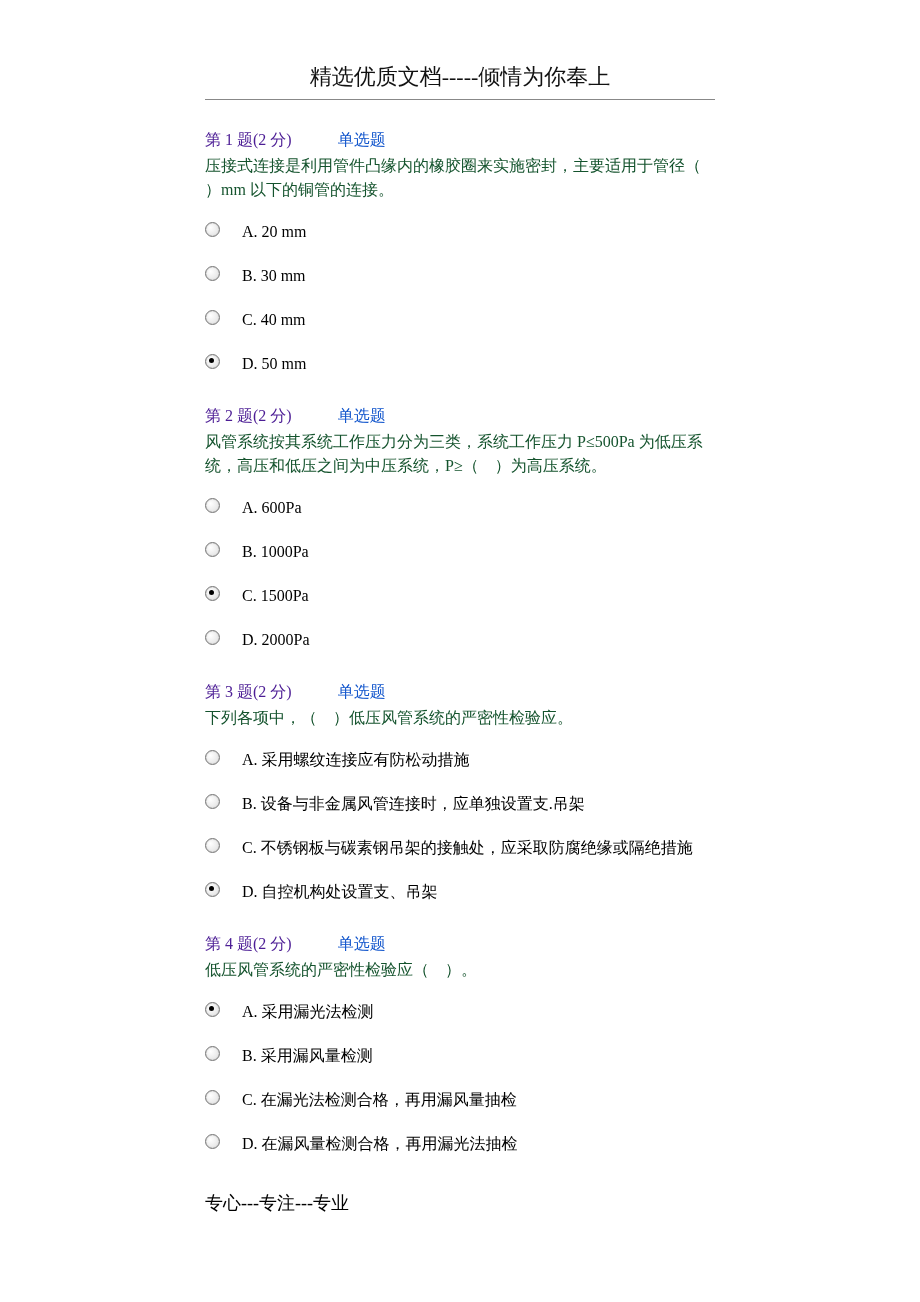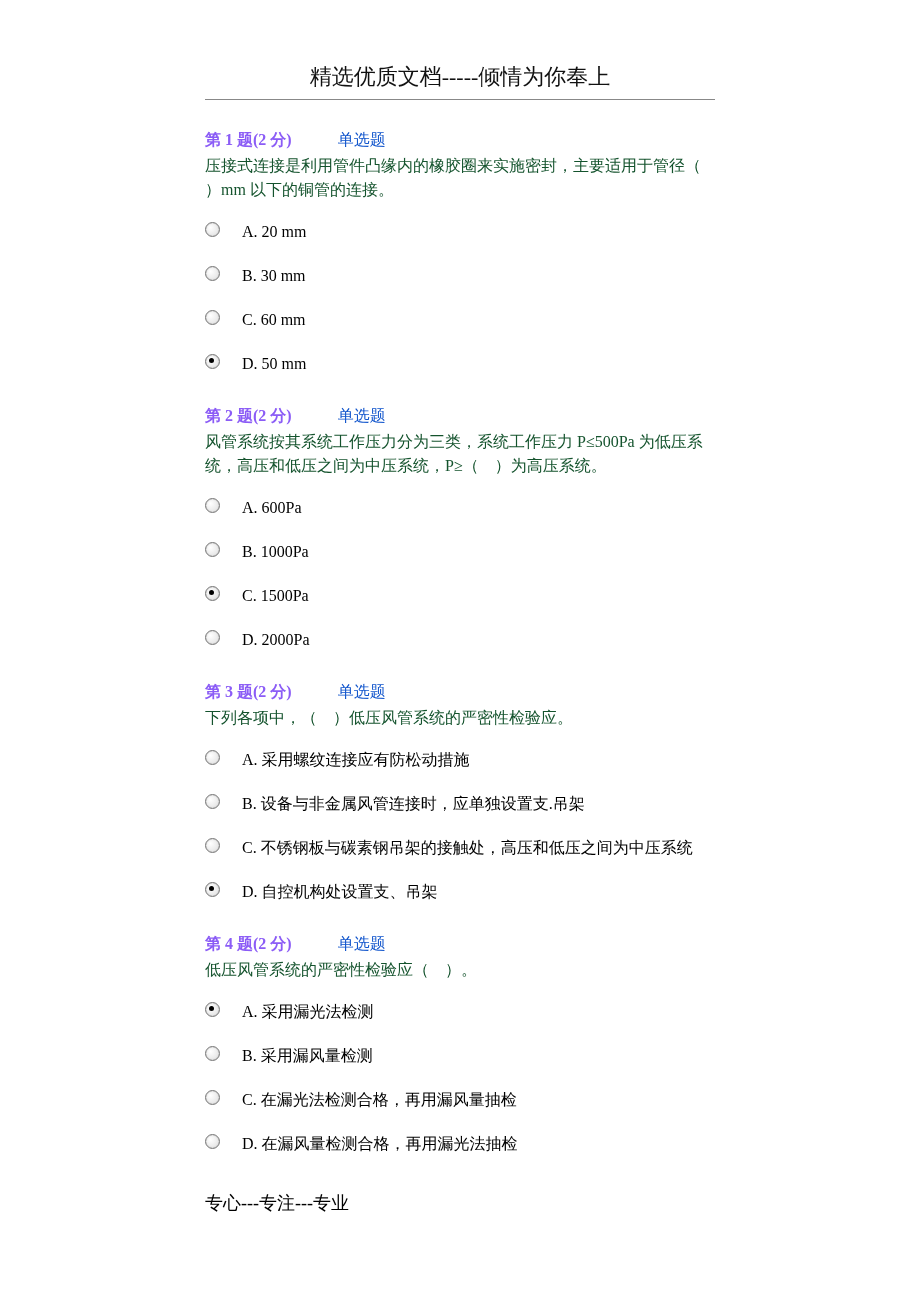--- a/index.html
+++ b/index.html
@@ -27,22 +27,21 @@
     margin-bottom: 28px;
     font-family: "SimSun", "宋体", serif;
   }
   .question {
     margin-bottom: 18px;
   }
   .q-header {
     margin-bottom: 2px;
   }
   .q-num {
-    color: #8b5cf6;
-    font-weight: bold;
+    color: #4c1d95;
   }
   .q-type {
     color: #1155cc;
     padding-left: 46px;
   }
   .q-body {
     color: #14532d;
     margin-bottom: 8px;
   }
   .options {
@@ -102,21 +101,21 @@
       <div class="option">
           <span class="radio"></span>
           <span class="opt-text">A. 20 mm</span>
         </div>
       <div class="option">
           <span class="radio"></span>
           <span class="opt-text">B. 30 mm</span>
         </div>
       <div class="option">
           <span class="radio"></span>
-          <span class="opt-text">C. 60 mm</span>
+          <span class="opt-text">C. 40 mm</span>
         </div>
       <div class="option">
           <span class="radio selected"></span>
           <span class="opt-text">D. 50 mm</span>
         </div>
     </div>
   </div>
 
   <div class="question">
     <div class="q-header">
@@ -152,21 +151,21 @@
       <div class="option">
           <span class="radio"></span>
           <span class="opt-text">A. 采用螺纹连接应有防松动措施</span>
         </div>
       <div class="option">
           <span class="radio"></span>
           <span class="opt-text">B. 设备与非金属风管连接时，应单独设置支.吊架</span>
         </div>
       <div class="option">
           <span class="radio"></span>
-          <span class="opt-text">C. 不锈钢板与碳素钢吊架的接触处，高压和低压之间为中压系统</span>
+          <span class="opt-text">C. 不锈钢板与碳素钢吊架的接触处，应采取防腐绝缘或隔绝措施</span>
         </div>
       <div class="option">
           <span class="radio selected"></span>
           <span class="opt-text">D. 自控机构处设置支、吊架</span>
         </div>
     </div>
   </div>
 
   <div class="question">
     <div class="q-header">

